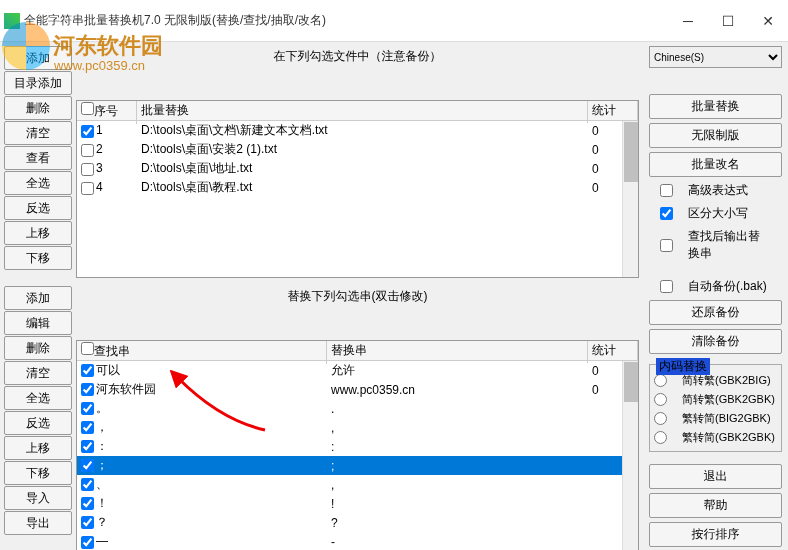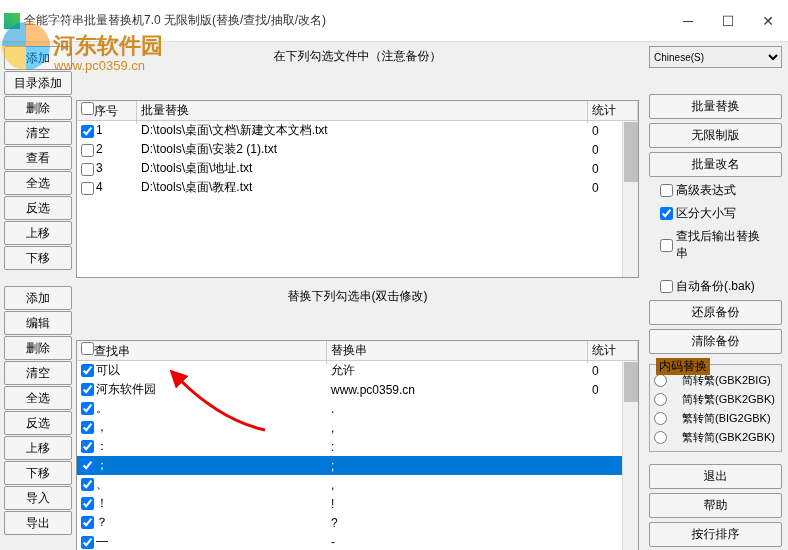--- a/index.html
+++ b/index.html
@@ -17,23 +17,23 @@
 .table-header { display: flex; background: #f5f5f5; border-bottom: 1px solid #ccc; height: 20px; align-items: center; }
 .th { border-right: 1px solid #ccc; padding: 4px 4px; font-size: 12px; }
 .table-body { overflow-y: auto; height: calc(100% - 20px); }
 .tr { display: flex; height: 19px; align-items: center; font-size: 12px; }
 .tr.selected { background: #0078d7; color: #fff; }
 .td { padding: 0 4px; overflow: hidden; white-space: nowrap; }
 .td input[type=checkbox] { margin-right: 2px; vertical-align: middle; }
 .right-col { width: 145px; padding: 4px 6px; display: flex; flex-direction: column; gap: 4px; }
 .right-col select { height: 22px; font-size: 10px; border: 1px solid #999; }
 .right-col button { height: 25px; font-size: 12px; background: #f5f5f5; border: 1px solid #999; border-radius: 2px; cursor: pointer; }
-.right-col .checkbox-row { font-size: 12px; display: flex; align-items: center; gap: 3px; padding: 1px 11px; }
+.right-col .checkbox-row { font-size: 12px; display: flex; align-items: center; gap: 15px; padding: 1px 11px; }
 .right-col .group { border: 1px solid #aaa; padding: 6px 4px 4px; position: relative; margin-top: 6px; }
-.right-col .group .legend { position: absolute; top: -7px; left: 6px; background: #a16207; padding: 0 3px; font-size: 12px; }
+.right-col .group .legend { position: absolute; top: -7px; left: 6px; background: #1d4ed8; padding: 0 3px; font-size: 12px; }
 .right-col .radio-row { font-size: 11px; display: flex; align-items: center; gap: 15px; padding: 2px 0; }
 .watermark { position: absolute; top: 22px; left: 2px; opacity: 0.85; pointer-events: none; display: flex; align-items: center; gap: 3px; z-index: 10; }
 .watermark .logo { width: 48px; height: 48px; border-radius: 50%; background: conic-gradient(#f80 0 25%, #0af 25% 50%, #fb0 50% 75%, #08c 75% 100%); opacity: 0.6; }
 .watermark .text { font-size: 22px; font-weight: bold; color: #cc7a00; }
 .watermark .url { position: absolute; top: 36px; left: 52px; font-size: 13px; color: #cc7a00; }
 .arrow { position: absolute; top: 370px; left: 170px; pointer-events: none; z-index: 20; }
 .scrollbar { position: absolute; right: 0; top: 20px; bottom: 0; width: 16px; background: #f0f0f0; border-left: 1px solid #ddd; }
 .scrollbar .thumb { width: 14px; background: #c0c0c0; margin: 1px; }
 </style>
 </head>

